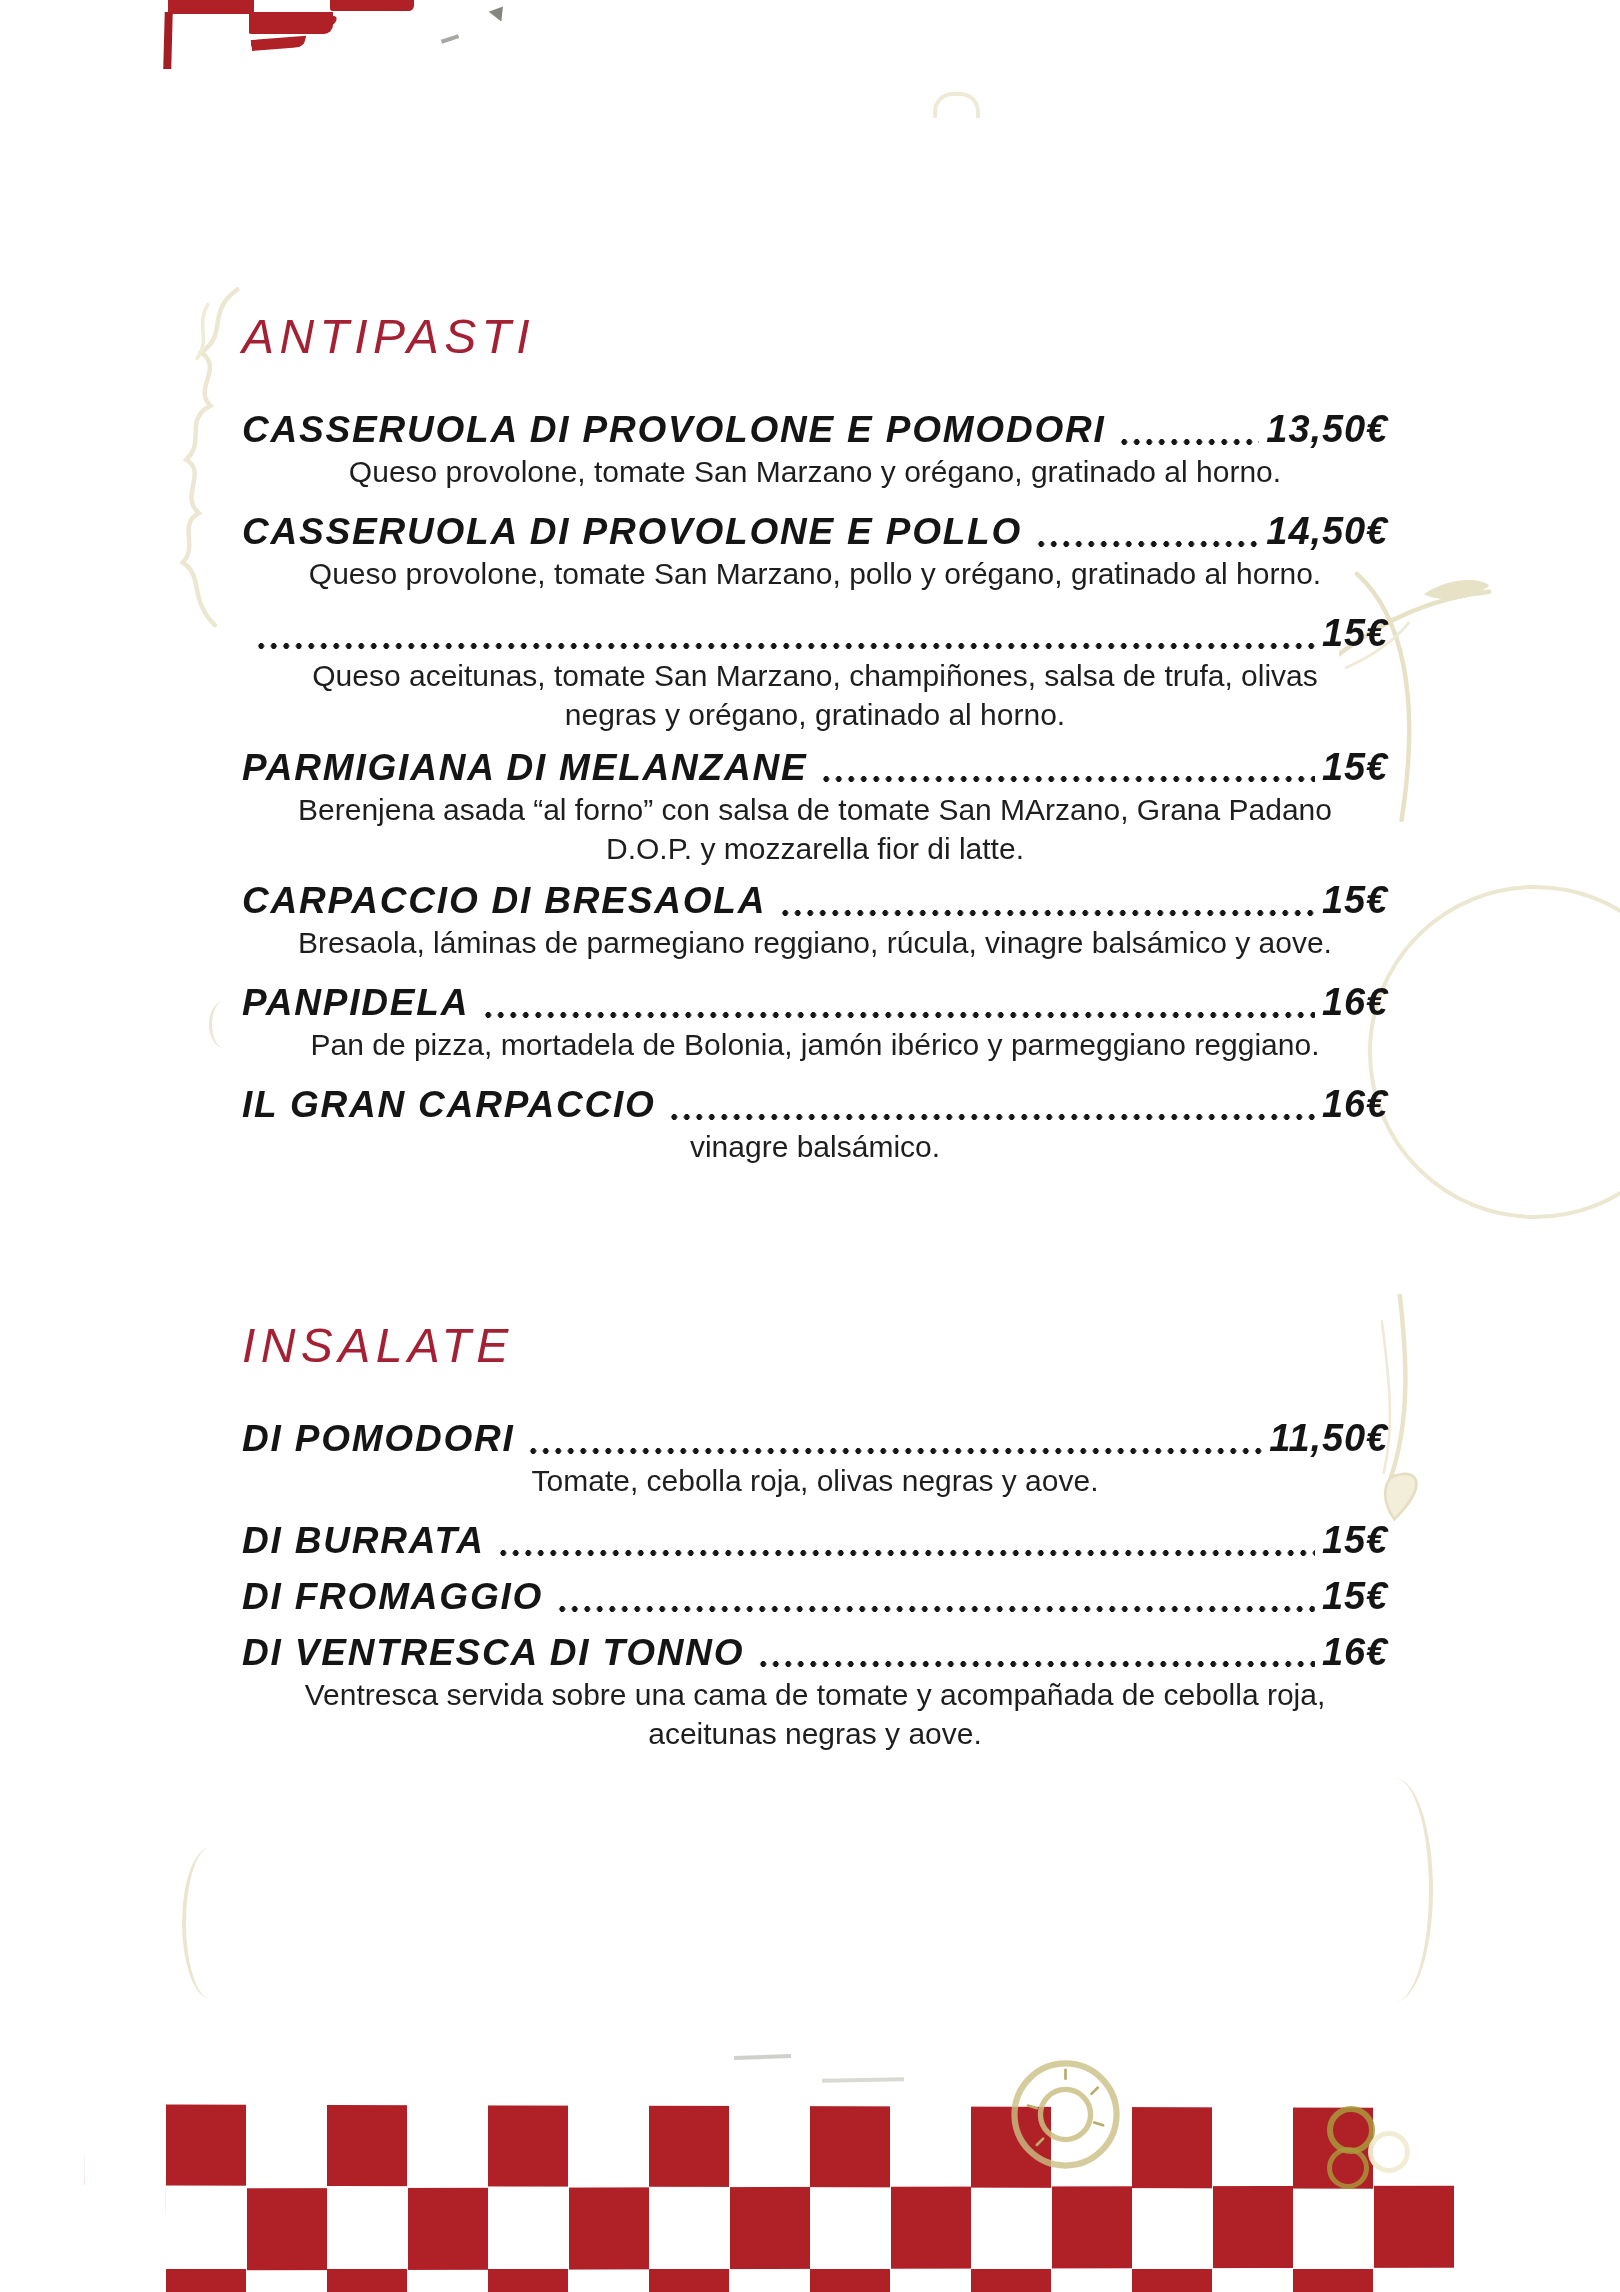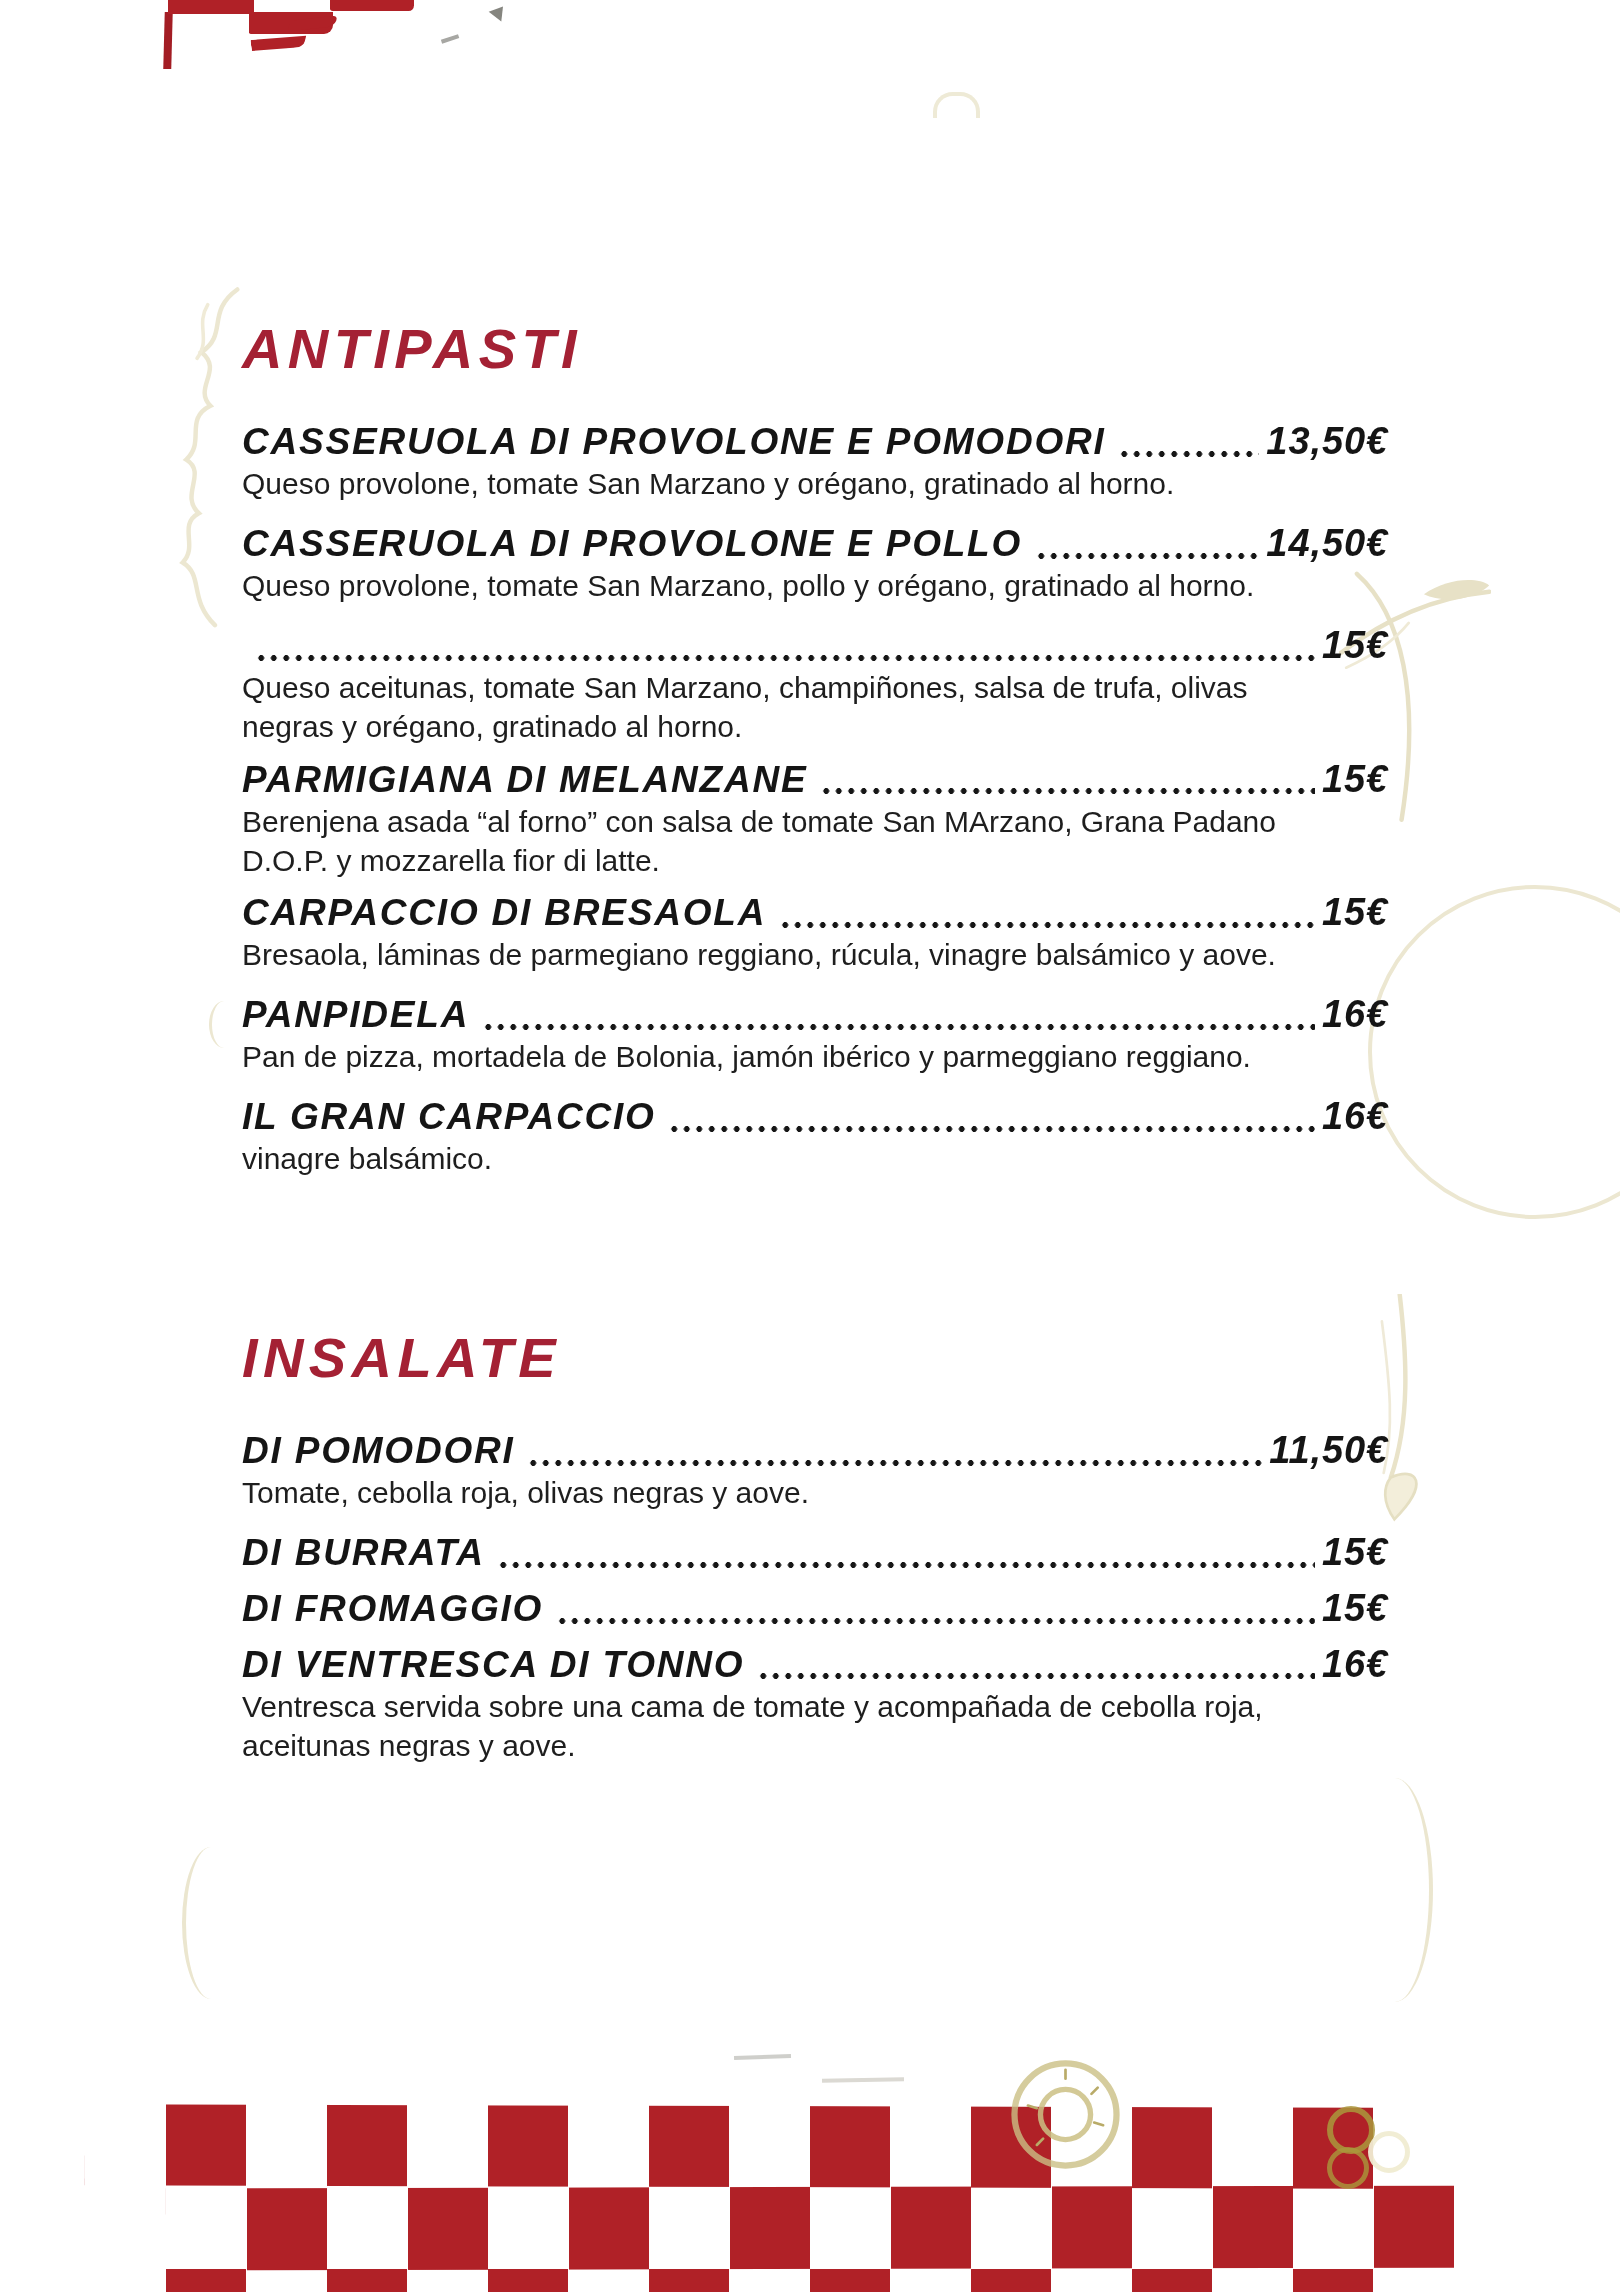--- a/index.html
+++ b/index.html
@@ -1,24 +1,24 @@
 <!DOCTYPE html>
 <html style="font-size:14.3px"><head>
 <meta charset="utf-8">
 <style>
   html,body{margin:0;padding:0;background:#ffffff;}
   body{width:1620px;height:2293px;overflow:hidden;font-family:"Liberation Sans",sans-serif;}
   .page{position:relative;width:1620px;height:2293px;overflow:hidden;background:#ffffff;}
 
   
   .content{position:absolute;left:242px;top:303px;width:1146px;z-index:2;}
-  .sec-heading{font-style:italic;font-weight:bold;font-size:56px;line-height:59px;
-    letter-spacing:5.4px;color:#a42134;margin:16px 0 41px 0;}
+  .sec-heading{font-style:italic;font-weight:normal;font-size:48px;line-height:59px;
+    letter-spacing:5.4px;color:#a42134;margin:4px 0 41px 0;}
   .sec-heading.second{margin-top:150px;}
-  .item{margin-bottom:18px;}
+  .item{margin-bottom:18px;text-align:center;}
   .item.two{margin-bottom:10.7px;}
   .irow{display:flex;align-items:flex-end;}
   .nm{font-style:italic;font-weight:bold;font-size:37px;line-height:45px;letter-spacing:1.8px;
     color:#151515;white-space:nowrap;}
   .price{font-style:italic;font-weight:bold;font-size:38px;line-height:45px;letter-spacing:0.9px;
     color:#151515;white-space:nowrap;}
   .leader{flex:1;min-width:25px;height:8px;margin:0 7.2px 6.3px 12.5px;
     background-image:radial-gradient(circle,#161616 2.7px,transparent 3.2px);
     background-size:12.5px 8px;background-repeat:repeat-x;background-position:left bottom;}
   .desc{font-size:30px;line-height:39px;color:#1e1e1e;}

